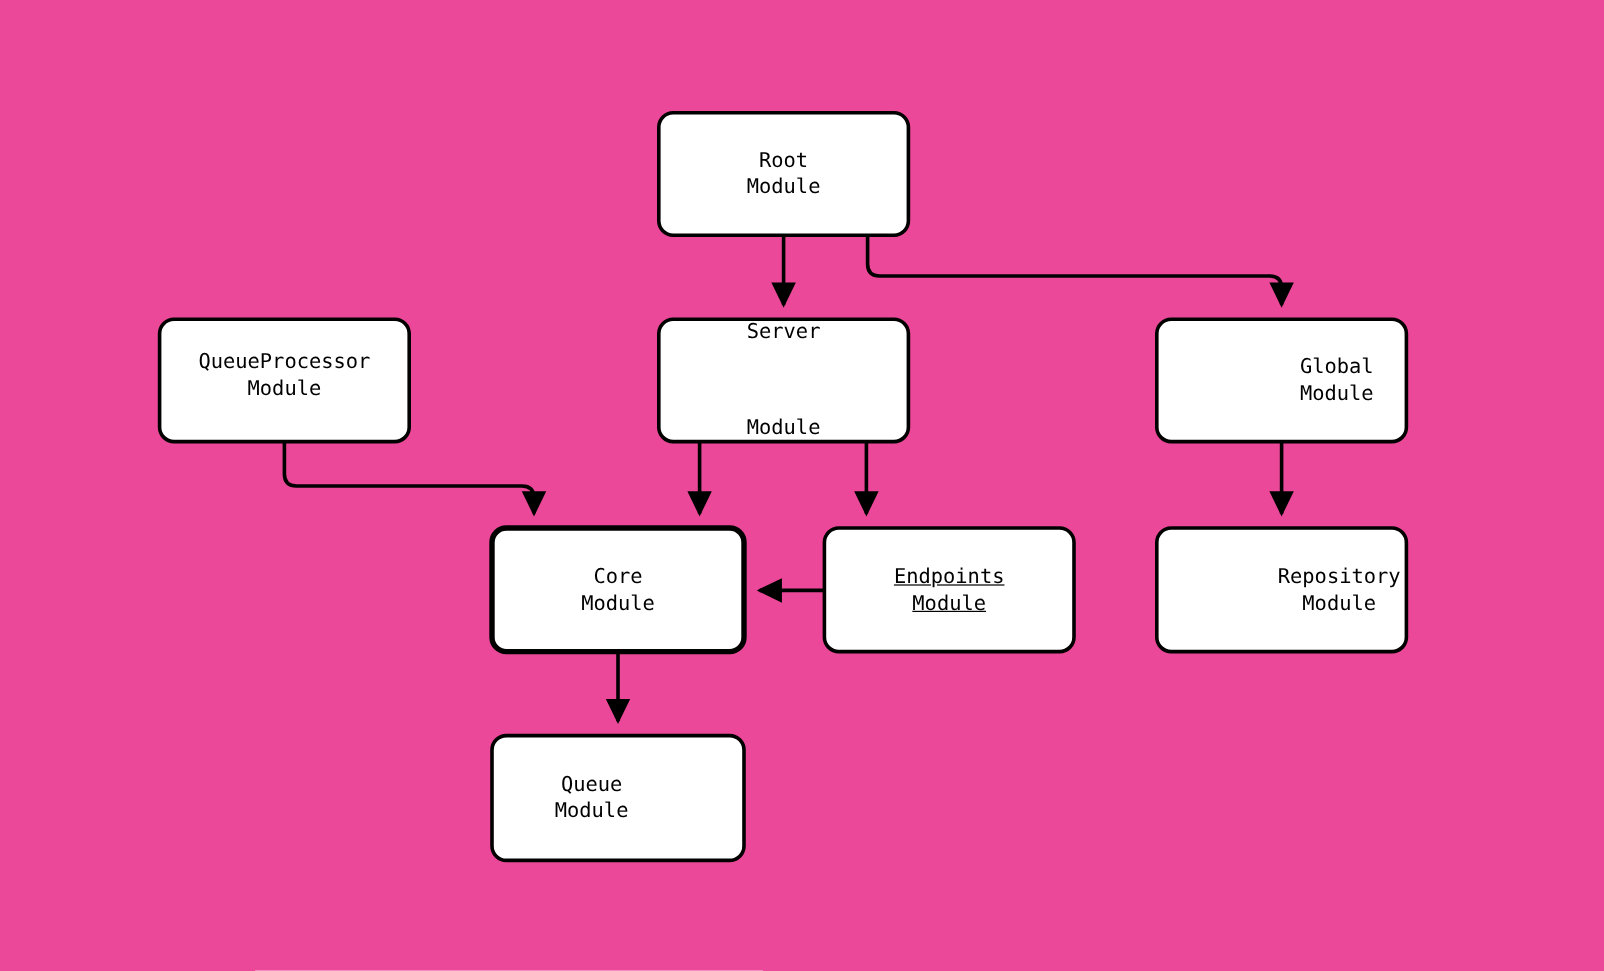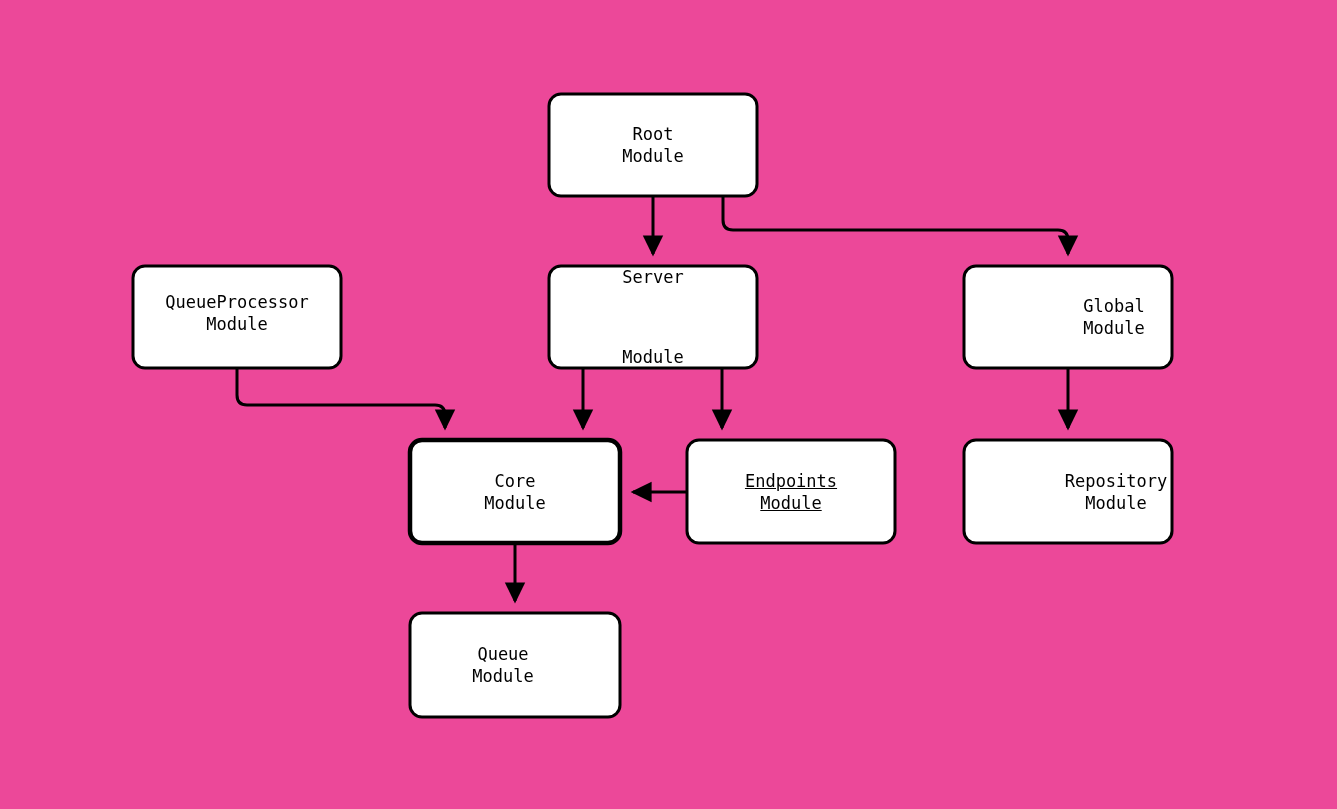--- a/index.html
+++ b/index.html
@@ -69,15 +69,15 @@
       </g>
   </svg>
   <div id="labels-layer">
       <div class="node-label" style="left: 549px; top: 94px; width: 208px; height: 102px;"><span>Root</span><span>Module</span></div>
       <div class="node-label" style="left: 133px; top: 266px; width: 208px; height: 94px;"><span>QueueProcessor</span><span>Module</span></div>
       <div class="node-label" style="left: 549px; top: 266px; width: 208px; height: 102px; justify-content: space-between;"><span>Server</span><span>Module</span></div>
       <div class="node-label" style="left: 964px; top: 266px; width: 212px; height: 102px; padding-left: 44px;"><span>Global</span><span>Module</span></div>
       <div class="node-label" style="left: 410px; top: 440px; width: 210px; height: 103px;"><span>Core</span><span>Module</span></div>
       <div class="node-label" style="left: 687px; top: 440px; width: 208px; height: 103px; text-decoration: underline;"><span>Endpoints</span><span>Module</span></div>
       <div class="node-label" style="left: 1012px; top: 440px; width: 208px; height: 103px;"><span>Repository</span><span>Module</span></div>
-      <div class="node-label" style="left: 398px; top: 613px; width: 210px; height: 104px;"><span>Queue</span><span>Module</span></div>
+      <div class="node-label" style="left: 388px; top: 613px; width: 210px; height: 104px;"><span>Queue</span><span>Module</span></div>
     </div>
 </div>
 
 </body></html>

